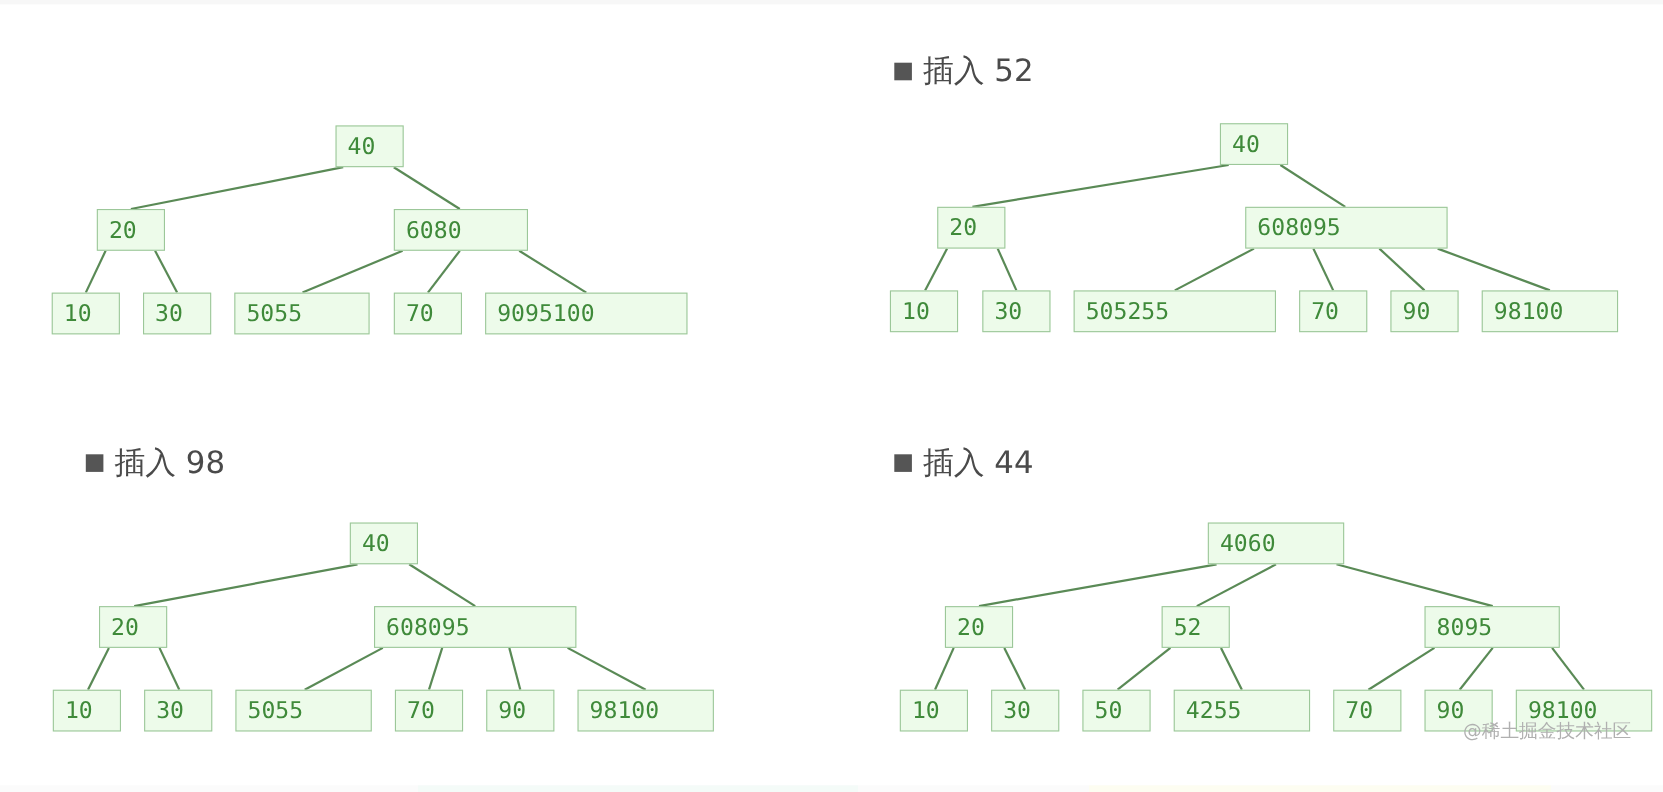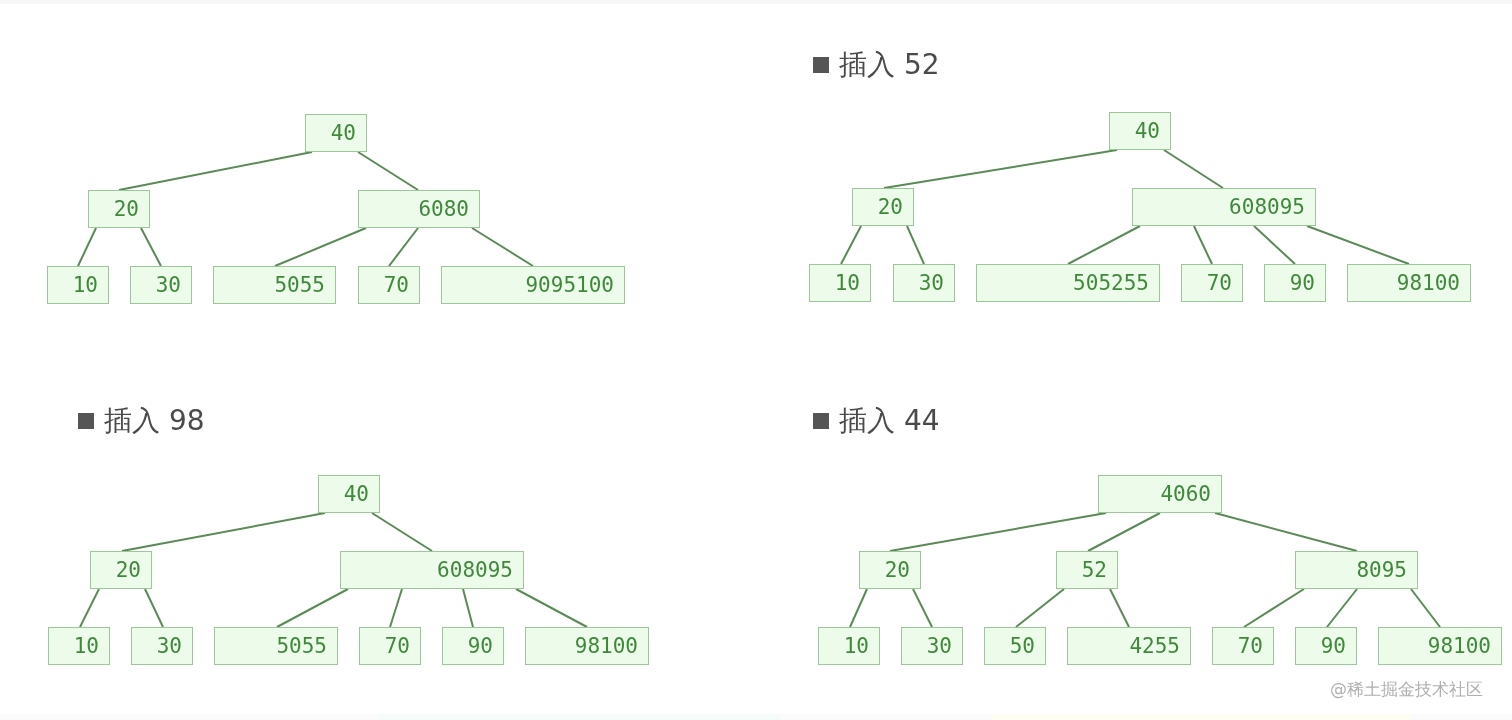--- a/index.html
+++ b/index.html
@@ -21,27 +21,27 @@
   }
   .panel-title .bullet {
     display: inline-block; width: 16px; height: 16px; background: #555555;
     margin-right: 10px;
   }
   .edges { position: absolute; left: 0; top: 0; overflow: visible; pointer-events: none; }
   .edges line { stroke: #5a8a56; stroke-width: 2; }
   .node {
     position: absolute; box-sizing: border-box;
     height: 38px; background: #edfbea; border: 1.5px solid #9cc799;
-    display: flex; align-items: center; justify-content: flex-end;
+    display: flex; align-items: center; justify-content: flex-start;
     padding: 0 10px;
     font-family: "DejaVu Sans Mono", monospace; font-size: 21px; color: #3f8a3a;
   }
   .node .key { display: inline-block; }
   .watermark {
-    position: absolute; left: 1330px; top: 678px;
+    position: absolute; left: 1330px; top: 653px;
     font-size: 17px; color: #b0b0b0; white-space: nowrap;
     font-family: "DejaVu Sans", sans-serif;
   }
 </style>
 </head>
 <body>
 
 <div class="top-strip"></div>
 
 <div id="diagram-root">

